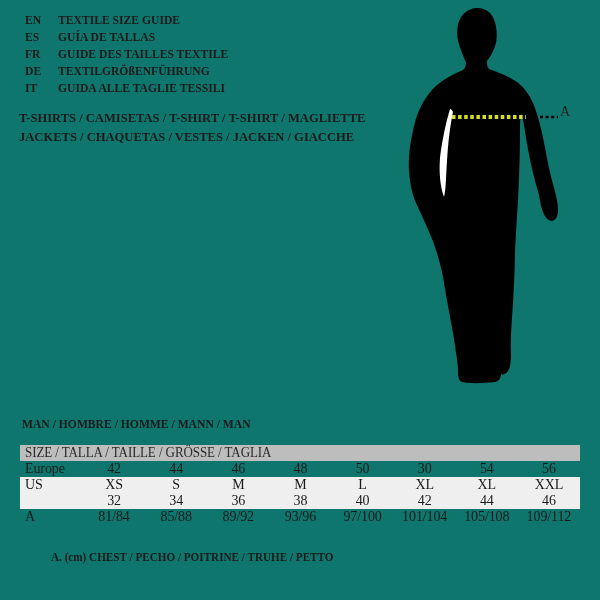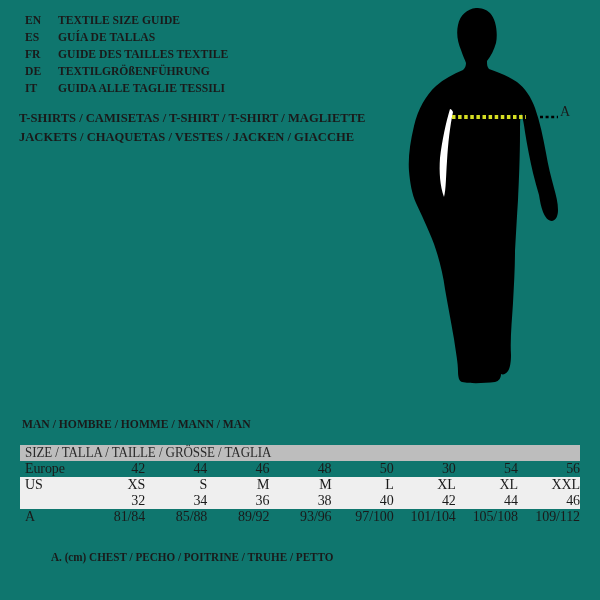--- a/index.html
+++ b/index.html
@@ -25,21 +25,21 @@
 
   
   .section-title { position:absolute; top:417px; left:22px; font-weight:700; font-size:12.5px; }
 
   
   .size-table { position:absolute; top:445px; left:20px; width:560px; font-size:14px; letter-spacing:-0.1px; }
   .thead { background:var(--table-header-bg,#bdbdbd); height:16px; line-height:16px; padding-left:5px; color:#2a2a2a; }
   .trow { display:grid; grid-template-columns:63px repeat(8,1fr); height:16px; line-height:16px; align-items:center; }
   .trow.alt { background:var(--table-alt-row-bg,#efefef); }
   .tlabel { padding-left:5px; }
-  .tcell { text-align:right; }
+  .tcell { text-align:center; }
 
   
   .footnote { position:absolute; top:550px; left:19px; font-weight:700; font-size:12px;margin-left:32px; }
 </style>
 </head>
 <body>
 
 <div class="canvas">
 
   <div class="lang-block">

